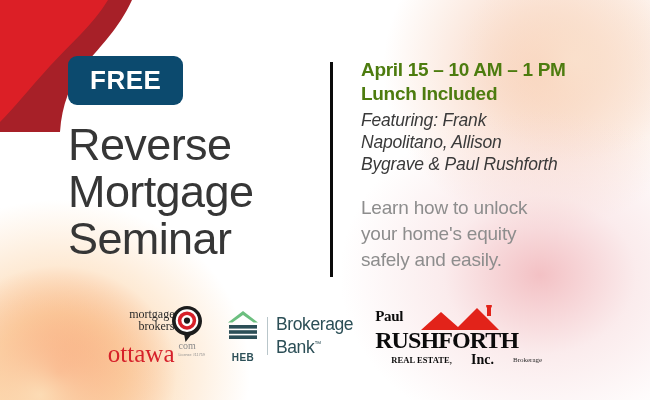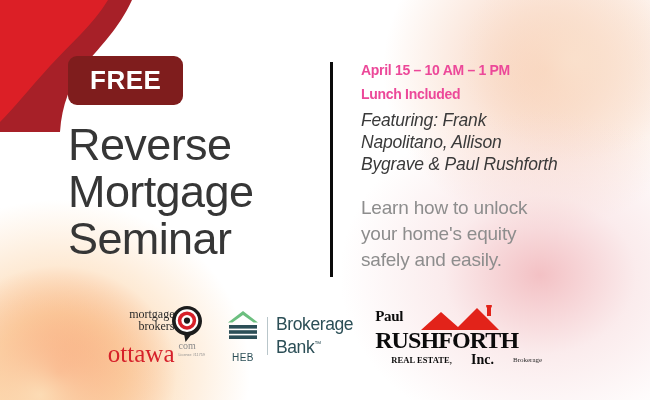--- a/index.html
+++ b/index.html
@@ -60,21 +60,21 @@
   .swoosh { position:absolute; left:0; top:0; }
 
   
   .left-col {
     position:absolute;
     left:68px; top:56px;
     width:250px;
   }
   .free-badge {
     display:inline-block;
-    background:#7f1d1d;
+    background:#0c4a6e;
     color:#ffffff;
     border-radius:9px;
     padding:11px 22px 12px 22px;
     font-size:26px;
     font-weight:bold;
     letter-spacing:.5px;
     line-height:1;
   }
   .headline {
     margin-top:16px;
@@ -94,24 +94,24 @@
     background:#0b0b0b;
   }
 
   
   .right-col {
     position:absolute;
     left:361px; top:58px;
     width:245px;
   }
   .rc-bold {
-    font-size:14px;
+    font-size:19px;
     line-height:24px;
     font-weight:bold;
-    color:#ec4899;
+    color:#4d7c0f;
     letter-spacing:-.3px;
     white-space:pre-line;
   }
   .rc-italic {
     margin-top:3px;
     font-size:17.5px;
     line-height:22px;
     font-style:italic;
     font-weight:400;
     color:#3a3a3a;
@@ -162,21 +162,21 @@
     font-size:10px; color:#8b8b8b; margin-top:-2px; margin-left:6px;
   }
   .mbo-lic {
     font-size:3.6px; color:#8b8b8b; margin-top:2px; margin-left:6px; letter-spacing:.1px;
   }
 
   
   .heb { gap:8px; }
   .heb-mark { display:flex; flex-direction:column; align-items:center; }
   .heb-abbr {
-    font-size:10px; font-weight:normal; color:#2c4f57; letter-spacing:.4px; margin-top:10px;
+    font-size:10px; font-weight:bold; color:#2c4f57; letter-spacing:.4px; margin-top:10px;
   }
   .heb-rule { width:1px; height:38px; background:#b9c6ca; }
   .heb-name {
     font-size:17.5px; line-height:19px; color:#2c4f57; letter-spacing:-.4px;
   }
   .heb-tm { font-size:7px; vertical-align:super; }
 
   
   .prr { flex-direction:column; align-items:flex-start;font-family:Liberation Serif, serif; }
   .prr-top { position:relative; width:124px; height:27px; }

